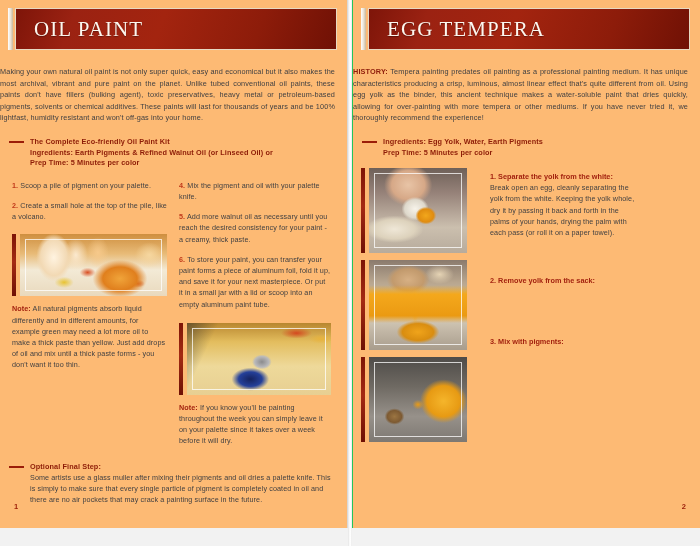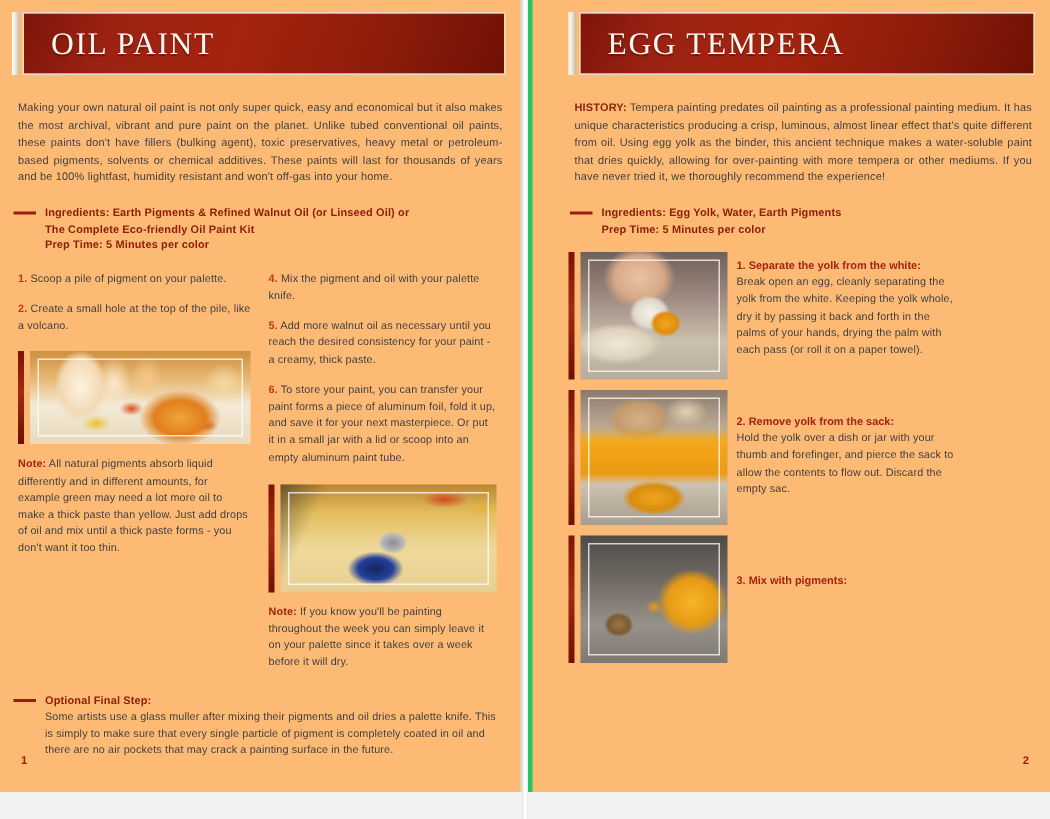--- a/index.html
+++ b/index.html
@@ -27,21 +27,21 @@
     background: #fdba74;
     box-sizing: border-box;
     overflow: hidden;
   }
   .page-left { border-right: 1px solid #d8d8d8; }
   .gutter {
     width: 4px;
     height: 546px;
     background: linear-gradient(to right, #e4e4e4 0%, #fbfbfb 40%, #ffffff 60%, #e9e9e9 100%);
   }
-  .page-right { border-left: 3px solid #22c55e; padding-left: 16px; }
+  .page-right { border-left: 1px solid #22c55e; }
 
   
   .banner-wrap {
     position: relative;
     margin: 8px 10px 0 8px;
     height: 42px;
   }
   .banner-edge {
     position: absolute;
     left: 0; top: 0; bottom: 0;
@@ -63,21 +63,21 @@
     font-family: "Liberation Serif", serif;
     font-size: 21px;
     letter-spacing: 1.1px;
     padding-left: 18px;
     font-weight: 400;
     text-shadow: 0 1px 1px rgba(0,0,0,.35);
   }
 
   
   .intro {
-    margin: 16px 12px 0 12px;
+    margin: 16px 12px 0 0;
     font-size: 7.3px;
     line-height: 11.6px;
     color: #3f3f41;
     text-align: justify;
     letter-spacing: .12px;
   }
   .intro .lead {
     color: #8f1d0b;
     font-weight: bold;
   }
@@ -236,21 +236,21 @@
     font-size: 7.5px;
     font-weight: bold;
     color: #9b1d08;
   }
   .page-num-left { left: 14px; }
   .page-num-right { right: 14px; }
 
   .right-cols {
     display: flex;
     margin: 10px 10px 0 8px;
-    gap: 6px;
+    gap: 23px;
   }
   .right-photo-col { width: 106px; }
   .right-text-col  { width: 150px; padding-top: 3px; }
   .rstep { margin-bottom: 3px; }
   .rstep-title {
     font-size: 7.3px;
     font-weight: bold;
     color: #a32310;
     line-height: 11px;
   }
@@ -281,22 +281,22 @@
       <div class="banner-edge"></div>
       <div class="banner">
         <div class="banner-title">OIL PAINT</div>
       </div>
     </div>
 
     <div class="intro">Making your own natural oil paint is not only super quick, easy and economical but it also makes the most archival, vibrant and pure paint on the planet. Unlike tubed conventional oil paints, these paints don't have fillers (bulking agent), toxic preservatives, heavy metal or petroleum-based pigments, solvents or chemical additives. These paints will last for thousands of years and be 100% lightfast, humidity resistant and won't off-gas into your home.</div>
 
     <div class="ing-block">
       <div class="ing-dash"></div>
+      <div class="ing-line">The Complete Eco-friendly Oil Paint Kit</div>
       <div class="ing-line">Ingredients: Earth Pigments &amp; Refined Walnut Oil (or Linseed Oil) or</div>
-      <div class="ing-line">The Complete Eco-friendly Oil Paint Kit</div>
       <div class="ing-line">Prep Time: 5 Minutes per color</div>
     </div>
 
     <div class="cols">
 
       <div class="col">
         <div class="step">
           <span class="n">1.</span>
           <span>Scoop a pile of pigment on your palette.</span>
         </div>
@@ -388,21 +388,20 @@
       </div>
 
       <div class="right-text-col">
         <div class="rstep">
           <div class="rstep-title">1. Separate the yolk from the white:</div>
           <div class="rstep-body">Break open an egg, cleanly separating the yolk from the white. Keeping the yolk whole, dry it by passing it back and forth in the palms of your hands, drying the palm with each pass (or roll it on a paper towel).</div>
         </div>
         <div class="sp-1"></div>
         <div class="rstep">
           <div class="rstep-title">2. Remove yolk from the sack:</div>
-          <div class="rstep-body">Hold the yolk over a dish or jar with your thumb and forefinger, and pierce the sack to allow the contents to flow out. Discard the empty sac.</div>
         </div>
         <div class="sp-2"></div>
         <div class="rstep">
           <div class="rstep-title">3. Mix with pigments:</div>
         </div>
       </div>
     </div>
 
     <div class="page-num page-num-right">2</div>
   </div>

